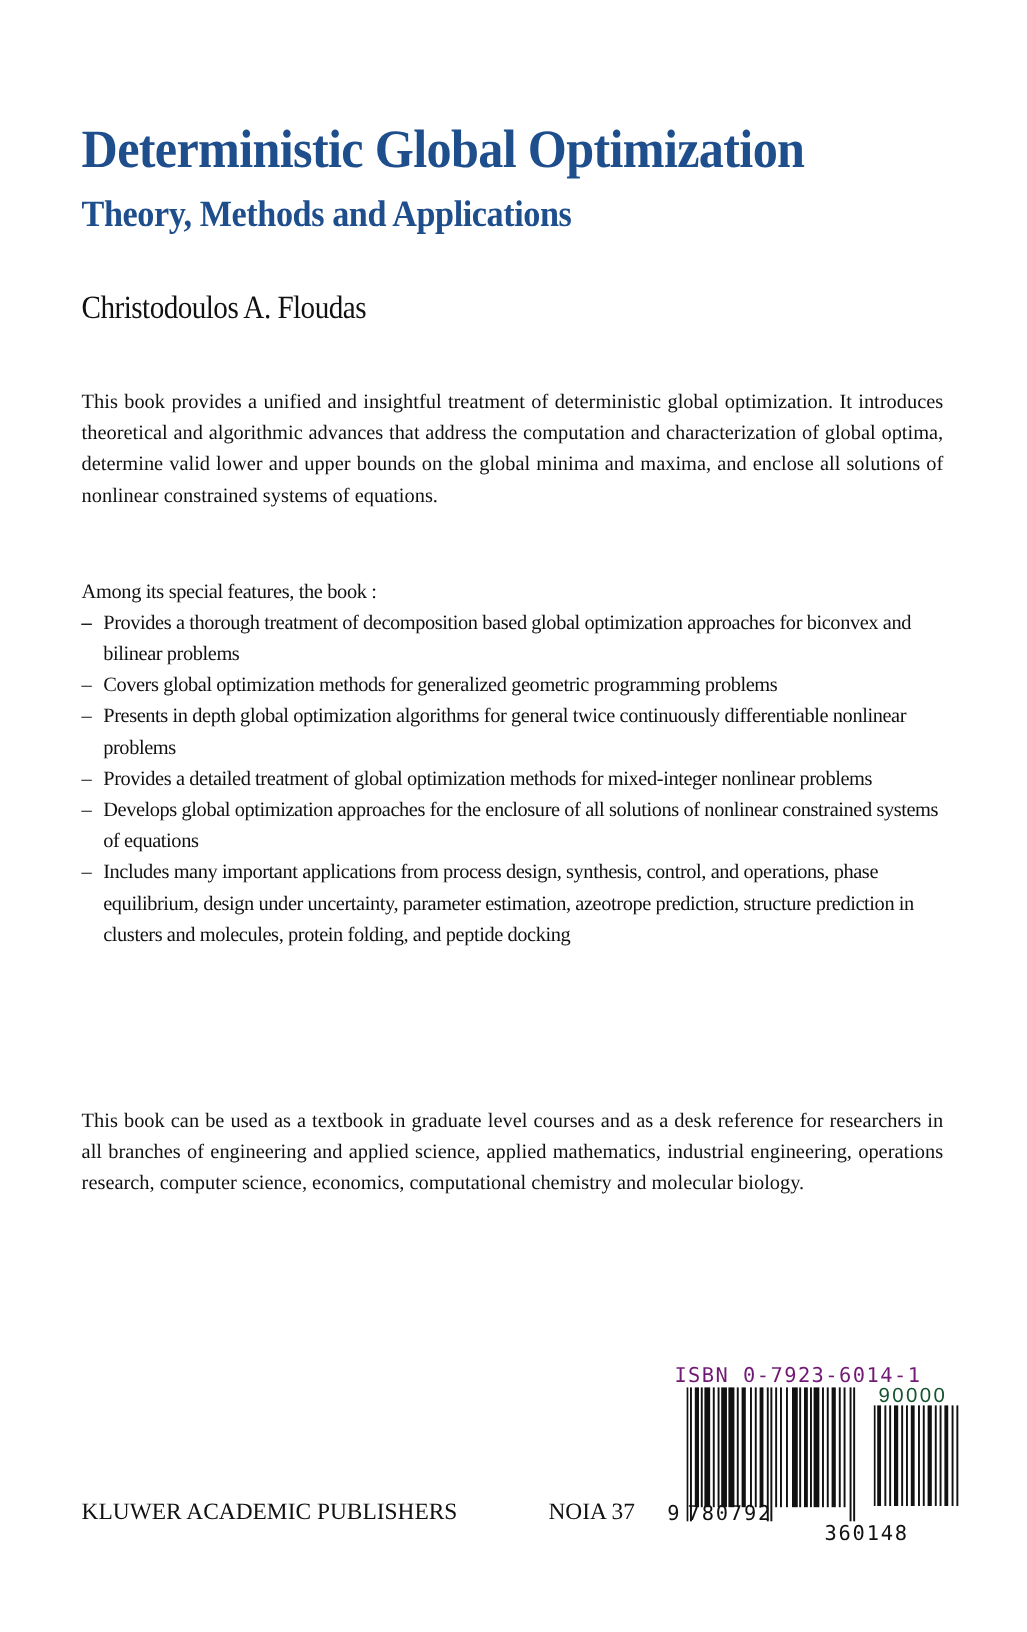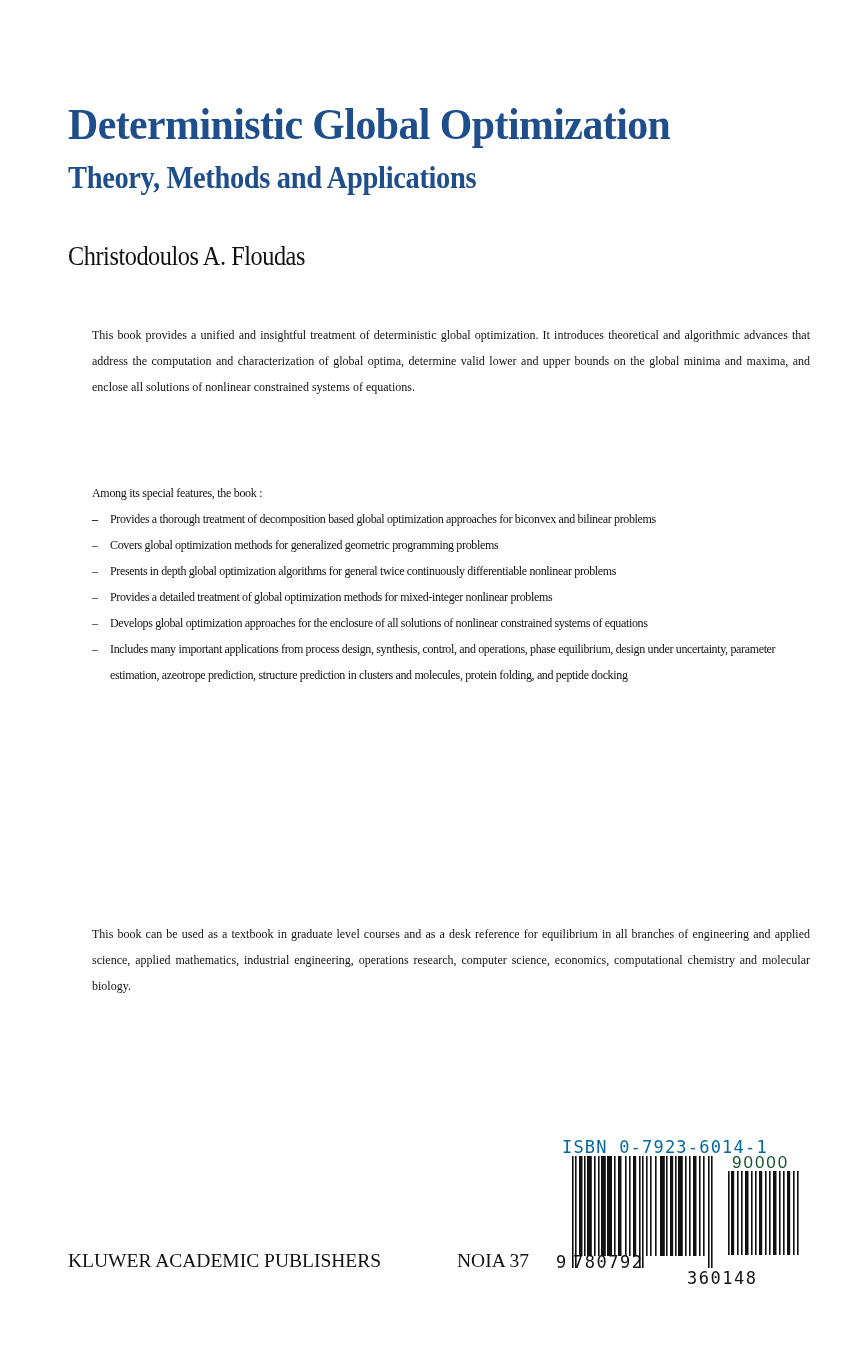--- a/index.html
+++ b/index.html
@@ -17,21 +17,21 @@
       font-family: "Liberation Serif", serif; font-weight: bold;
       font-size: 31px; letter-spacing: -0.4px; color: #1f4e8c;
       white-space: nowrap; transform: scaleX(0.92); transform-origin: left top;
     }
     .author {
       position: absolute; left: 68px; top: 241px;
       font-size: 27px; letter-spacing: -0.5px; color: #111;
       white-space: nowrap; transform: scaleX(0.9); transform-origin: left top;
     }
 
-    .body-text { font-size: 12px; line-height: 26px; color: #111; margin-left: 24px; }
+    .body-text { font-size: 17px; line-height: 26px; color: #111; }
     .intro {
       position: absolute; left: 68px; top: 322px; width: 718px;
       text-align: justify;
     }
     .features {
       position: absolute; left: 68px; top: 480px; width: 718px;
     }
     .features-lead { display: block; letter-spacing: -0.3px; }
     .feature-list { list-style: none; }
     .feature-item {
@@ -50,21 +50,21 @@
       font-size: 19.5px; letter-spacing: 0px; color: #111; white-space: nowrap;
     }
     .series {
       position: absolute; left: 457px; top: 1250px;
       font-size: 19.5px; color: #111; white-space: nowrap;
     }
 
     .isbn-label {
       position: absolute; left: 562px; top: 1137px;
       font-family: "DejaVu Sans Mono", "Liberation Mono", monospace;
-      font-size: 17px; letter-spacing: 1.2px; color: #0369a1; white-space: nowrap;
+      font-size: 17px; letter-spacing: 1.2px; color: #701a75; white-space: nowrap;
     }
     .addon-label {
       position: absolute; left: 732px; top: 1153px;
       font-family: Liberation Sans, sans-serif;
       font-size: 17px; letter-spacing: 2px; color: #14532d; white-space: nowrap;
     }
     .ean-digits {
       position: absolute; left: 556px; top: 1252px;
       font-family: "DejaVu Sans Mono", "Liberation Mono", monospace;
       font-size: 17px; color: #111; white-space: nowrap;
@@ -94,21 +94,21 @@
       <li class="feature-item"><span class="dash">–</span><span>Provides a thorough treatment of decomposition based global optimization approaches for biconvex and bilinear problems</span></li>
       <li class="feature-item"><span class="dash">–</span><span>Covers global optimization methods for generalized geometric programming problems</span></li>
       <li class="feature-item"><span class="dash">–</span><span>Presents in depth global optimization algorithms for general twice continuously differentiable nonlinear problems</span></li>
       <li class="feature-item"><span class="dash">–</span><span>Provides a detailed treatment of global optimization methods for mixed-integer nonlinear problems</span></li>
       <li class="feature-item"><span class="dash">–</span><span>Develops global optimization approaches for the enclosure of all solutions of nonlinear constrained systems of equations</span></li>
       <li class="feature-item"><span class="dash">–</span><span>Includes many important applications from process design, synthesis, control, and operations, phase equilibrium, design under uncertainty, parameter  estimation, azeotrope prediction, structure prediction in clusters and molecules, protein folding, and peptide docking</span></li>
     </ul>
   </div>
 
   <div class="body-text audience">
-    <p class="audience-text">This book can be used as a textbook in graduate level courses and as a desk reference for equilibrium in all branches of engineering and applied science, applied mathematics, industrial engineering, operations research, computer science, economics, computational chemistry and molecular biology.</p>
+    <p class="audience-text">This book can be used as a textbook in graduate level courses and as a desk reference for researchers in all branches of engineering and applied science, applied mathematics, industrial engineering, operations research, computer science, economics, computational chemistry and molecular biology.</p>
   </div>
 
   <div class="isbn-label">ISBN 0-7923-6014-1</div>
   <div class="addon-label">90000</div>
 
   <svg class="barcode-main" viewBox="0 0 142 112" preserveAspectRatio="none">
     <g fill="#111">
       <rect x="0" y="0" width="1.6" height="112"></rect>
       <rect x="3" y="0" width="1.6" height="112"></rect>
       <rect x="7" y="0" width="3.5" height="100"></rect>

